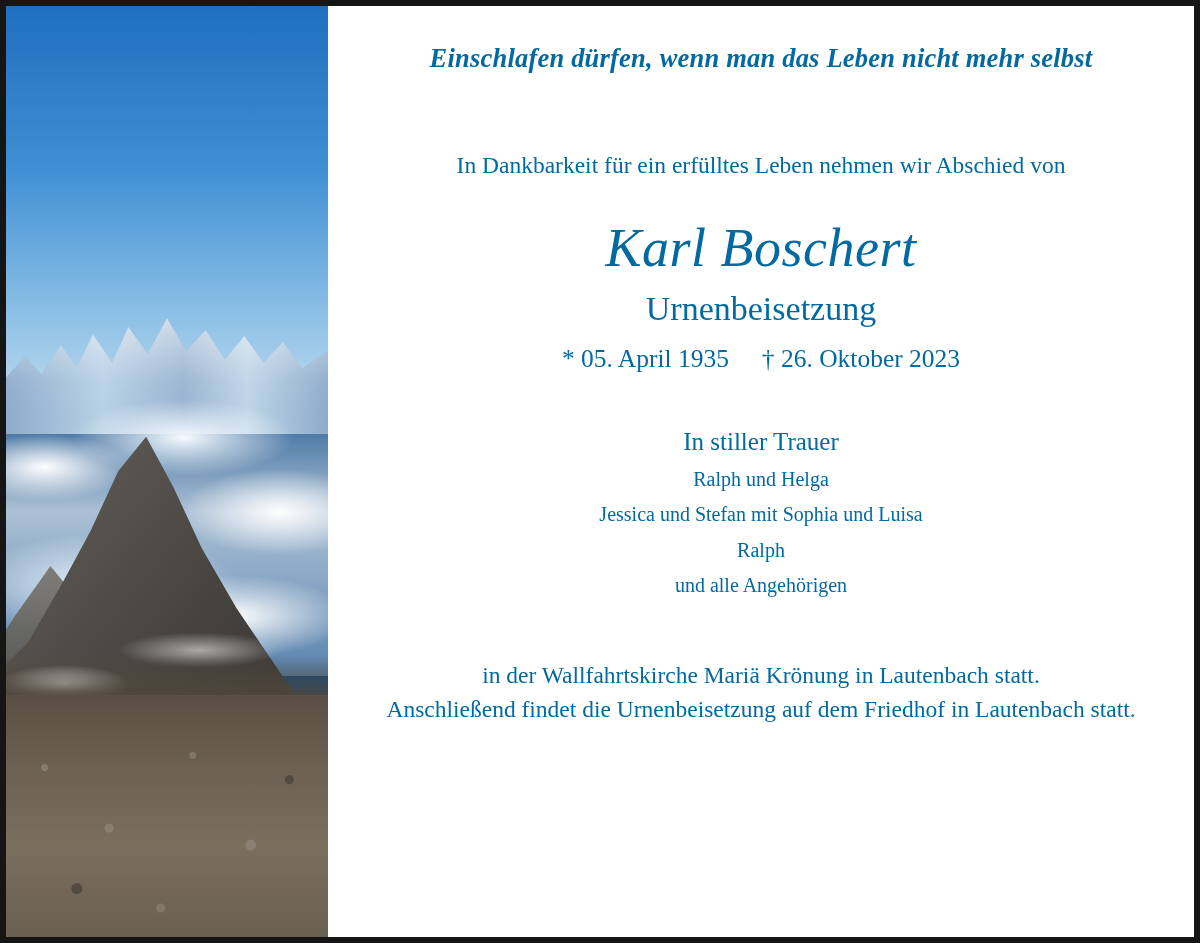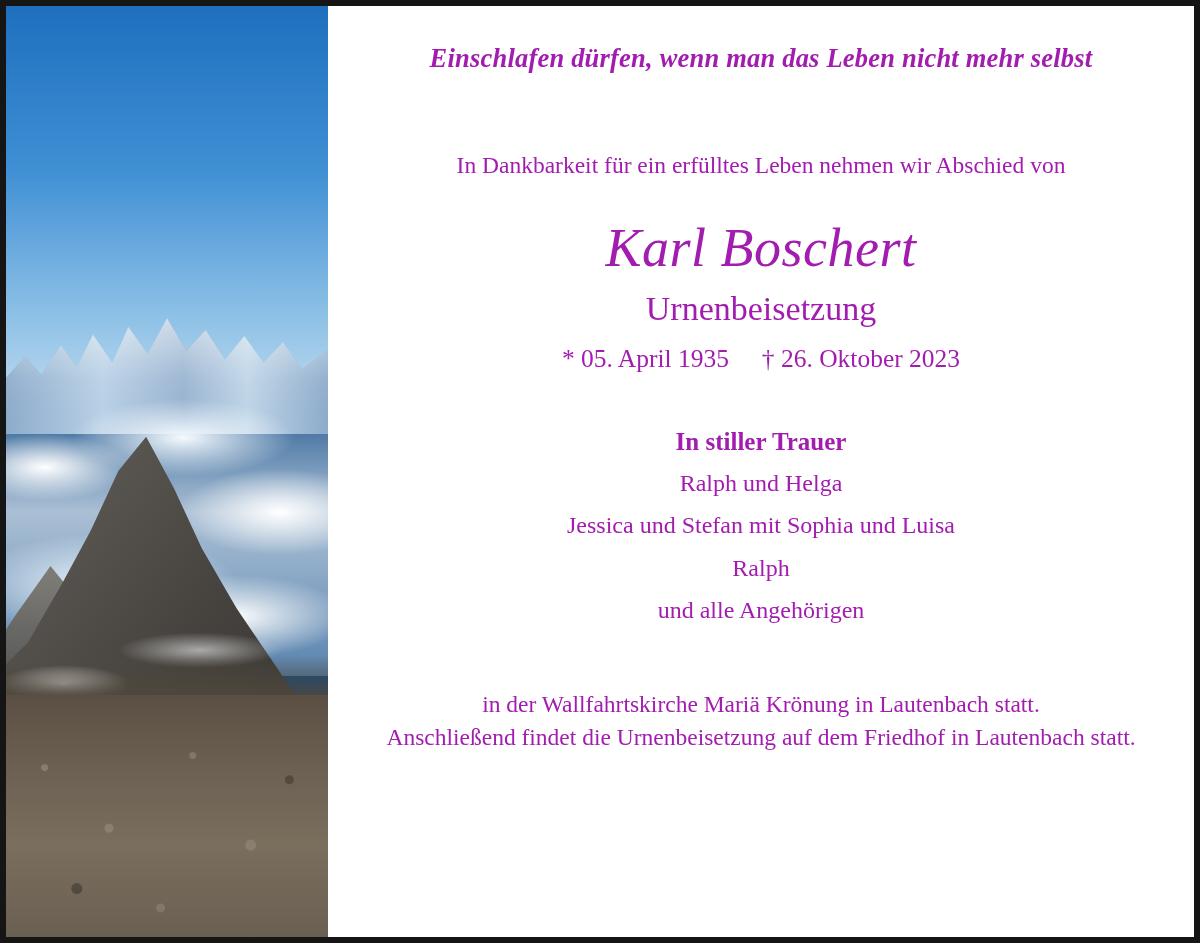--- a/index.html
+++ b/index.html
@@ -118,21 +118,21 @@
     background: linear-gradient(to bottom, rgba(60,56,50,0.0), rgba(80,72,60,0.85));
   }
 
   
   .content {
     flex: 1 1 auto;
     position: relative;
     padding: 18px 34px 14px 34px;
     box-sizing: border-box;
     text-align: center;
-    color: #a21caf;
+    color: #0369a1;
   }
   .motto {
     font-style: italic;
     font-weight: bold;
     font-size: 26.5px;
     line-height: 1.42;
     letter-spacing: 0.2px;
     margin: 16px auto 0 auto;
     max-width: 790px;
   }
@@ -153,25 +153,25 @@
     margin-top: 10px;
     line-height: 1.15;
   }
   .dates {
     font-size: 25.5px;
     margin-top: 16px;
   }
   .dates .sep { display: inline-block; width: 20px; }
   .mourning-title {
     font-size: 25px;
-    font-weight: bold;
+    font-weight: normal;
     margin-top: 54px;
   }
   .mourners {
-    font-size: 24px;
+    font-size: 20px;
     line-height: 1.77;
     margin-top: 6px;
   }
   .footer {
     font-size: 23.5px;
     line-height: 1.42;
     margin-top: 56px;
   }
   .footer div { white-space: nowrap; }
 </style>

